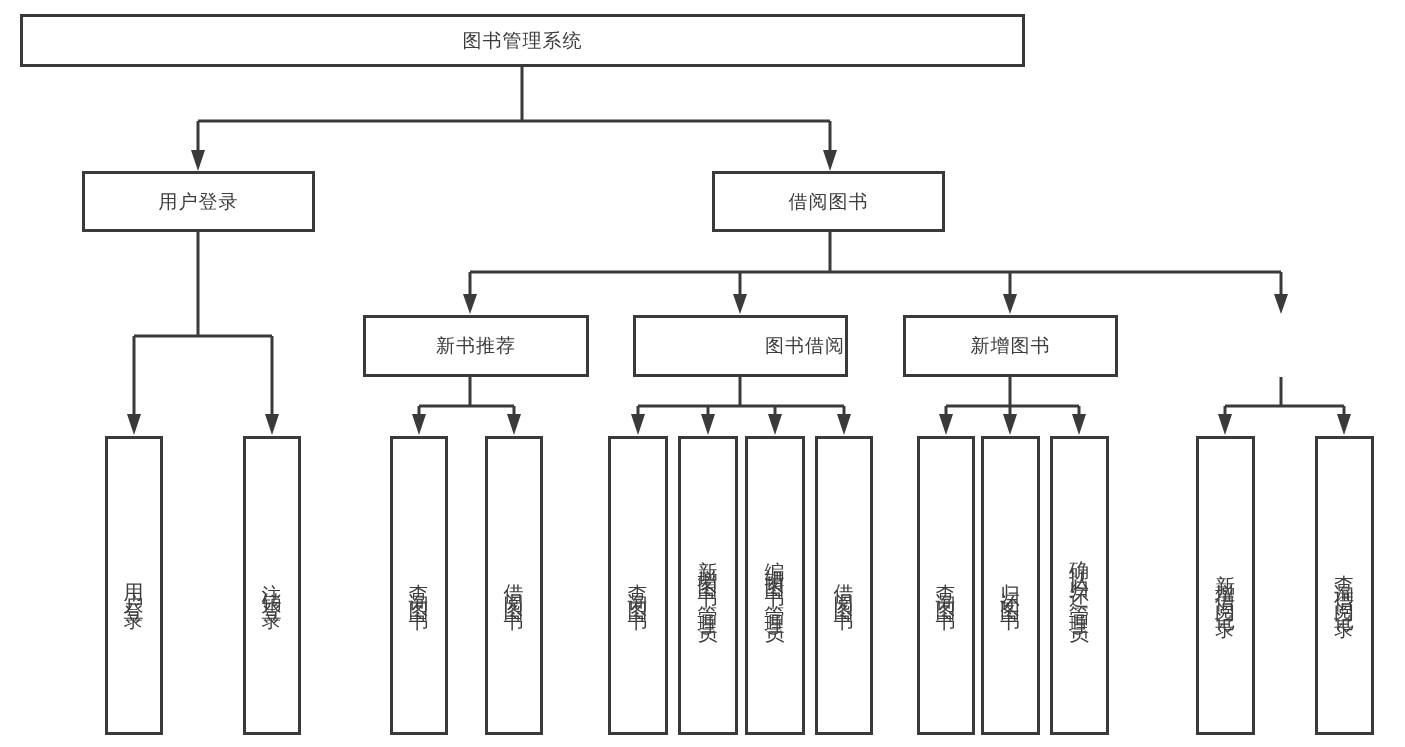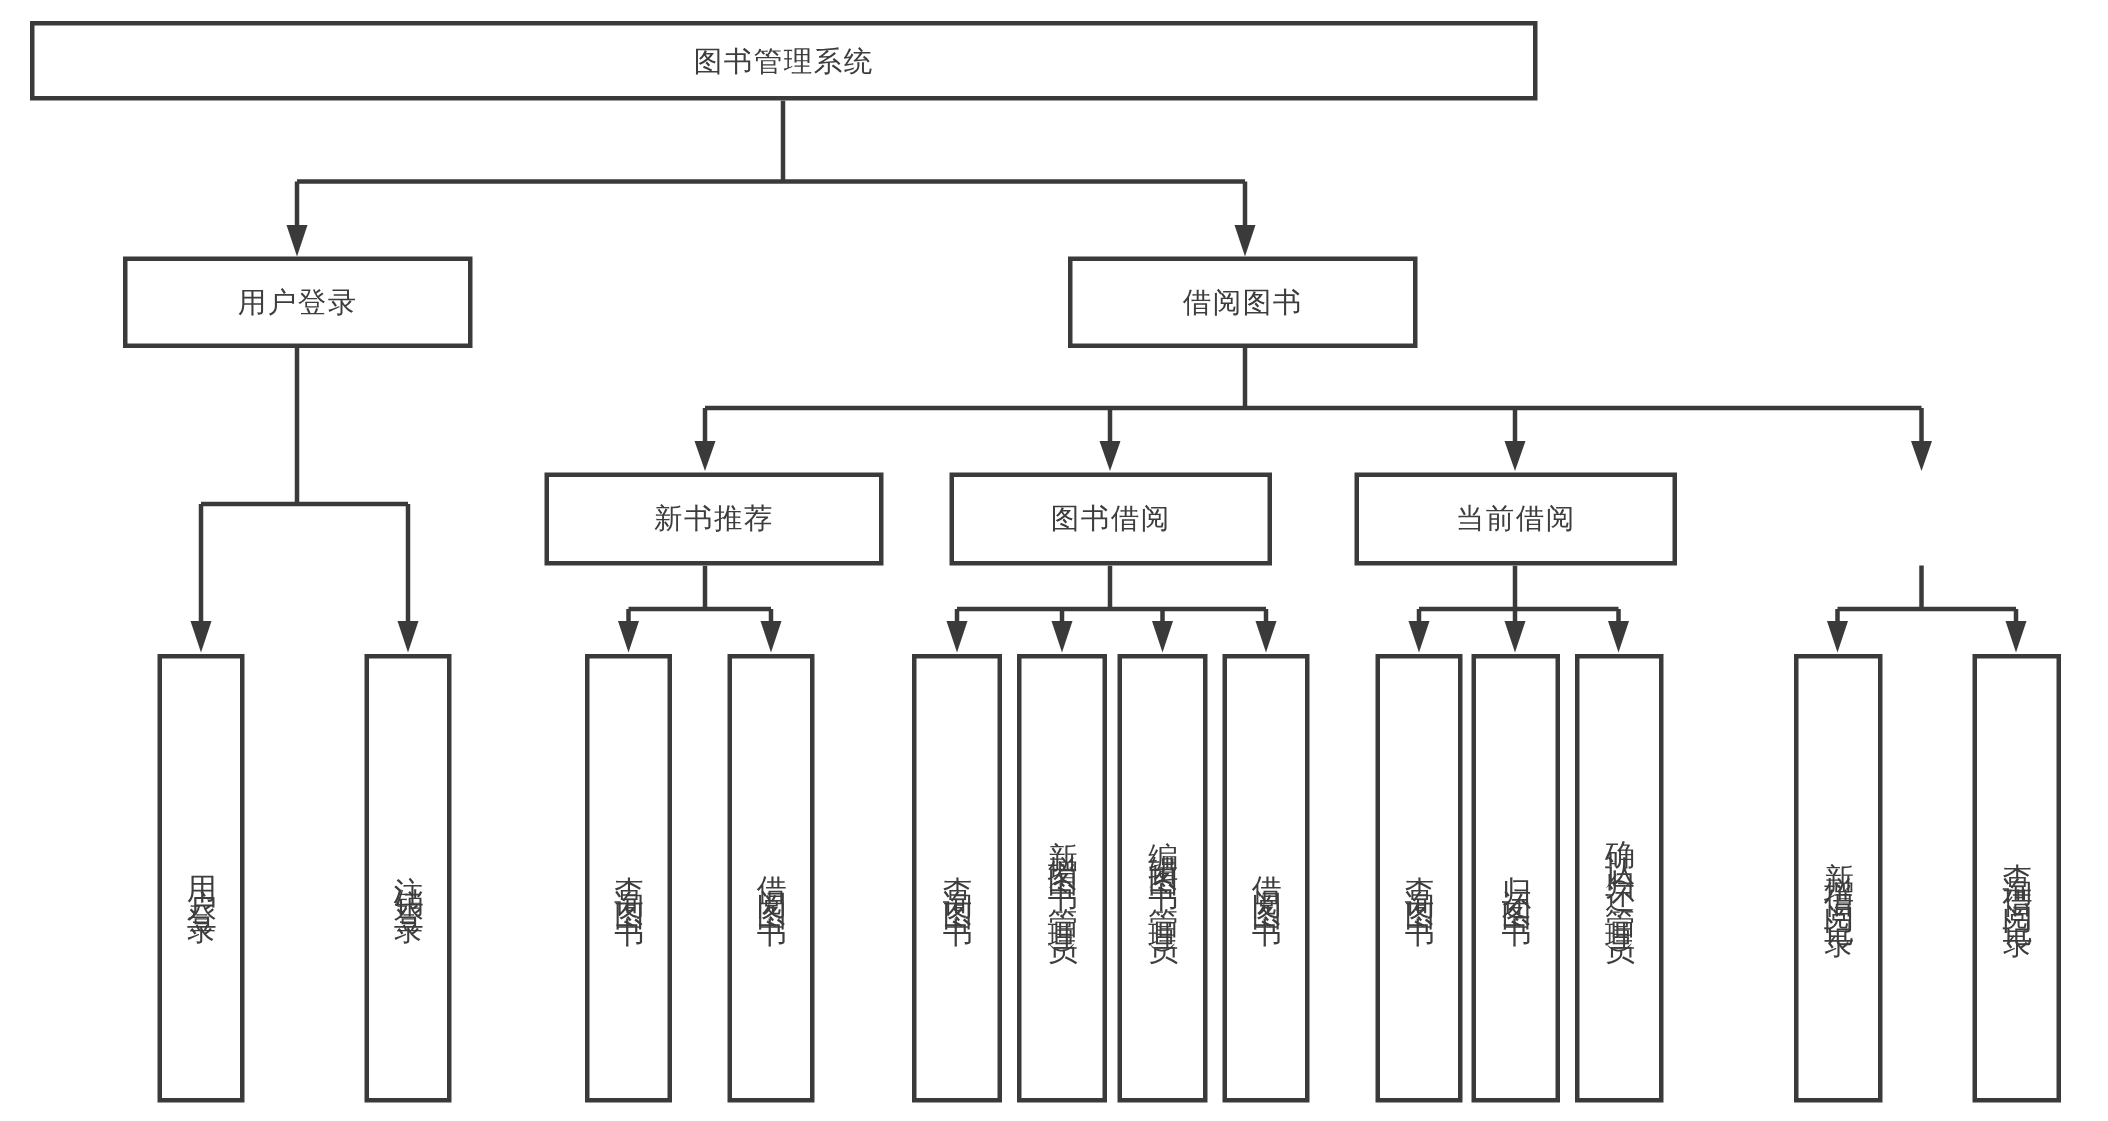--- a/index.html
+++ b/index.html
@@ -47,21 +47,21 @@
     font-size: 20px;
     letter-spacing: 9px;
     line-height: 1;
     color: #3d3d3d;
   }
   
   .n-root   { left: 20px;  top: 14px;  width: 1005px; height: 53px; }
   .n-login  { left: 82px;  top: 171px; width: 233px;  height: 61px; }
   .n-mgmt   { left: 712px; top: 171px; width: 233px;  height: 61px; }
   .n-rec    { left: 363px; top: 315px; width: 226px;  height: 62px; }
-  .n-bor    { left: 633px; top: 315px; width: 215px;  height: 62px; }
+  .n-bor    { left: 633px; top: 315px; width: 215px;  height: 62px; justify-content: flex-end; }
   .n-cur    { left: 903px; top: 315px; width: 215px;  height: 62px; }
   .n-hist   { left: 1173px;top: 315px; width: 215px;  height: 62px; }
   .leaf     { top: 436px; height: 299px; }
   .lf-1  { left: 105px;  width: 58px; }
   .lf-2  { left: 243px;  width: 58px; }
   .lf-3  { left: 390px;  width: 58px; }
   .lf-4  { left: 485px;  width: 58px; }
   .lf-5  { left: 608px;  width: 60px; }
   .lf-6  { left: 678px;  width: 60px; }
   .lf-7  { left: 745px;  width: 60px; }
@@ -176,21 +176,21 @@
     <span class="hlabel">借阅图书</span>
   </div>
 
   <div class="box n-rec">
     <span class="hlabel">新书推荐</span>
   </div>
   <div class="box n-bor">
     <span class="hlabel">图书借阅</span>
   </div>
   <div class="box n-cur">
-    <span class="hlabel">当前借阅</span>
+    <span class="hlabel">新增图书</span>
   </div>
 
   <div class="box leaf lf-1">
     <span class="vlabel">用户登录</span>
   </div>
   <div class="box leaf lf-2">
     <span class="vlabel">注销登录</span>
   </div>
   <div class="box leaf lf-3">
     <span class="vlabel">查询图书</span>

